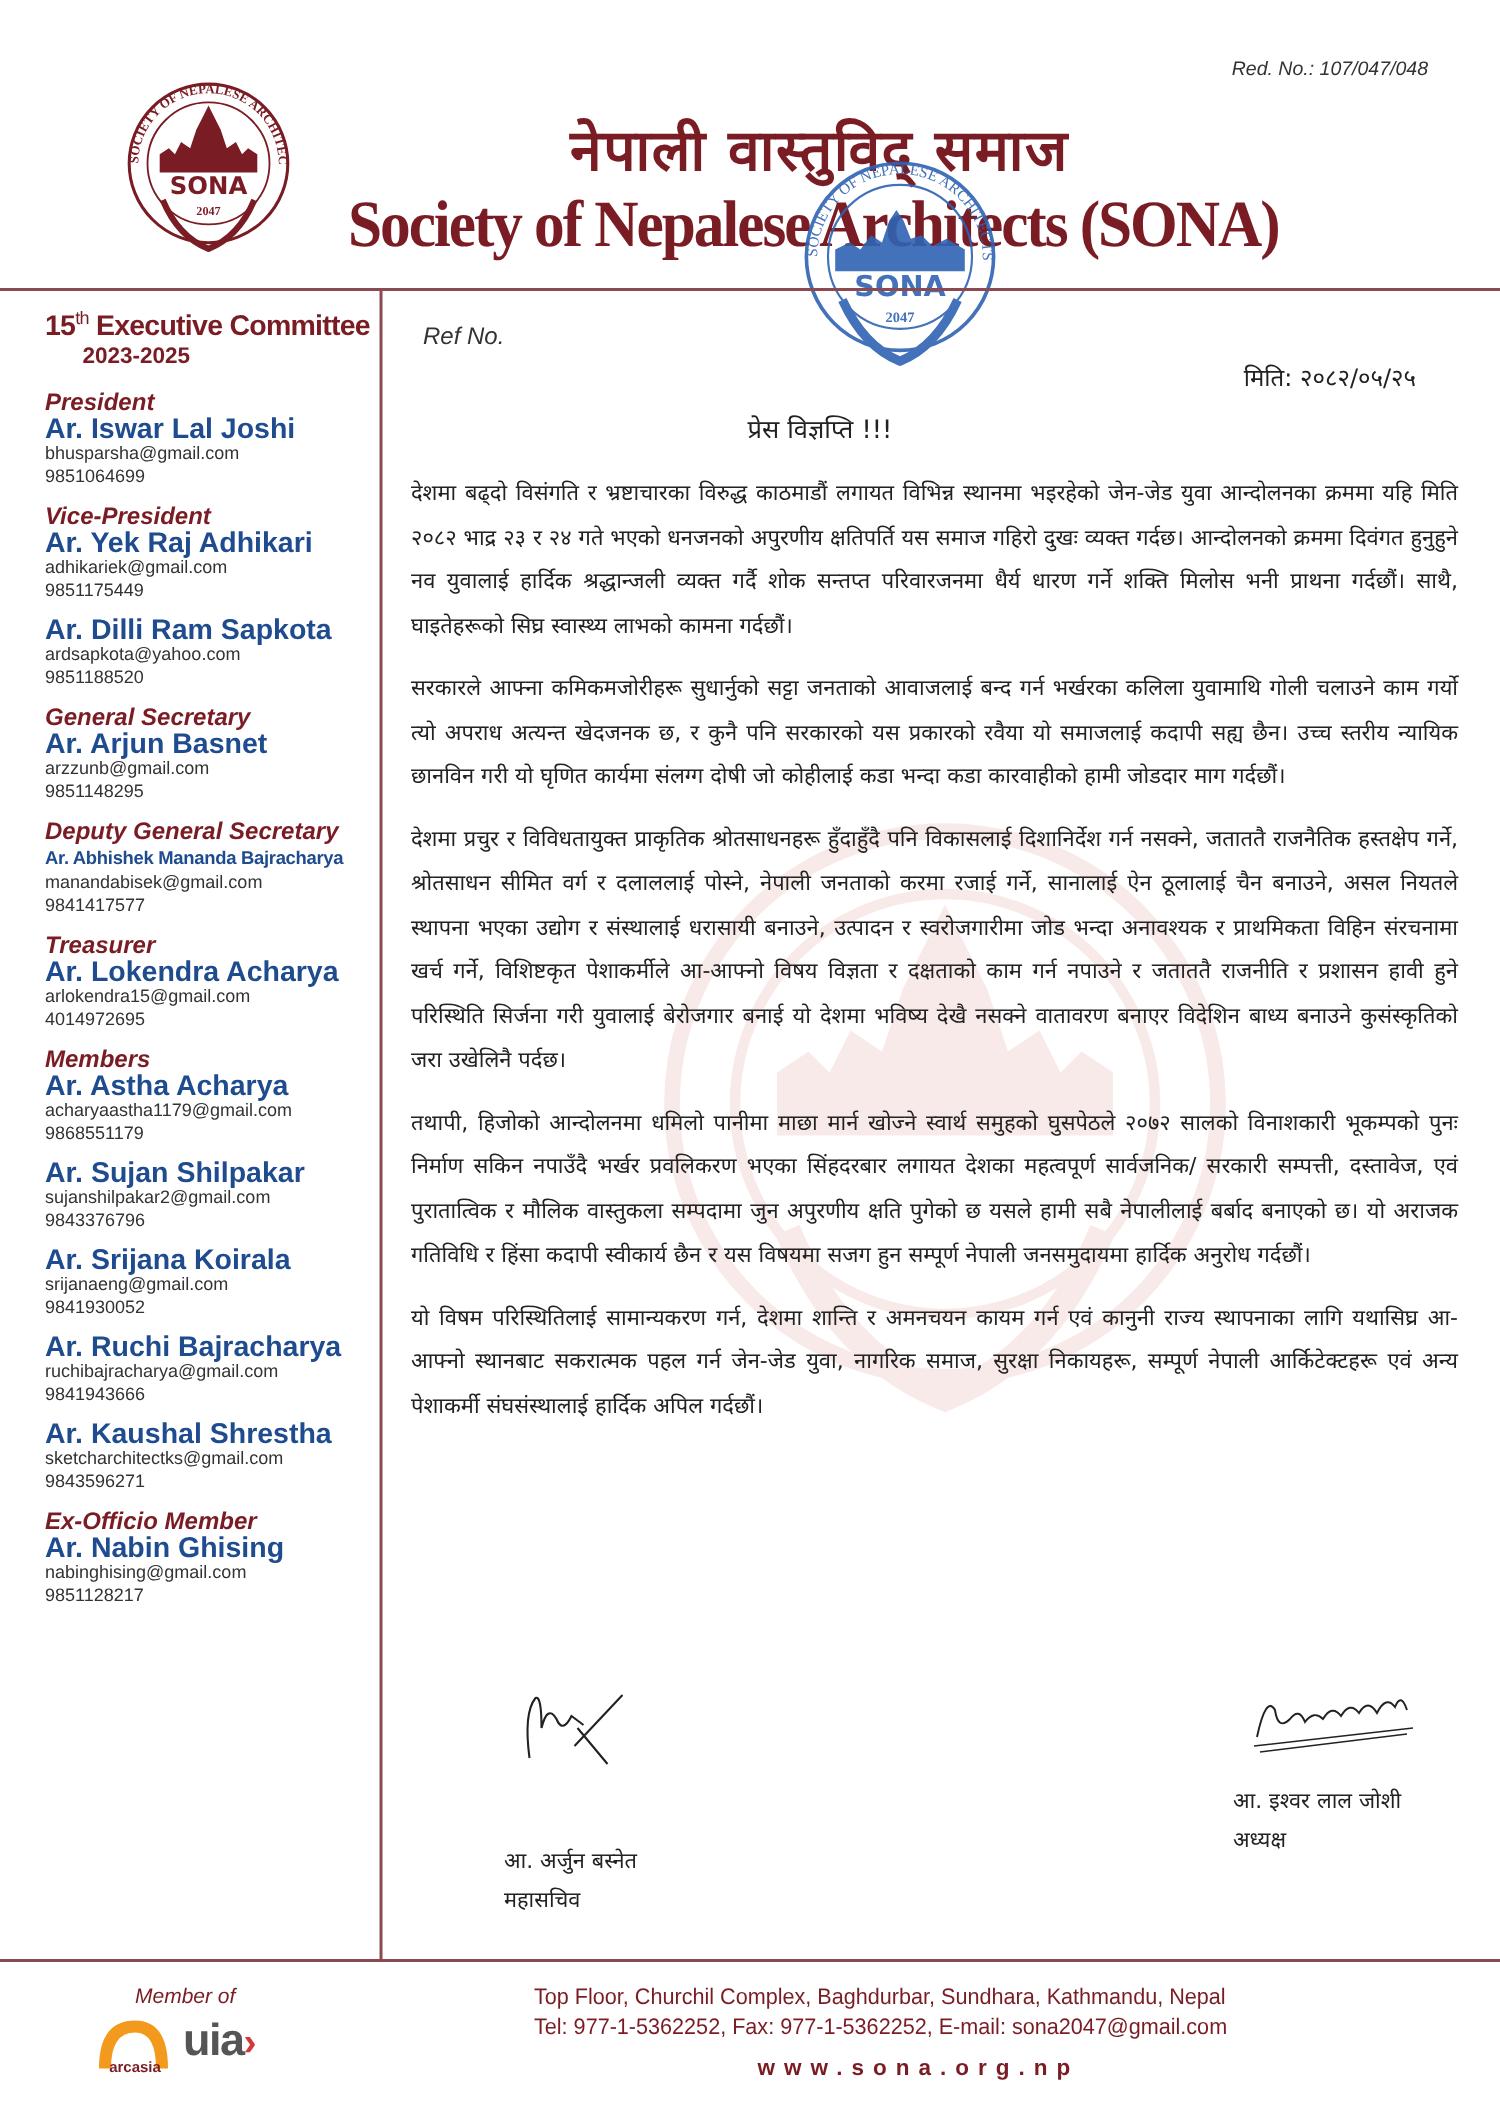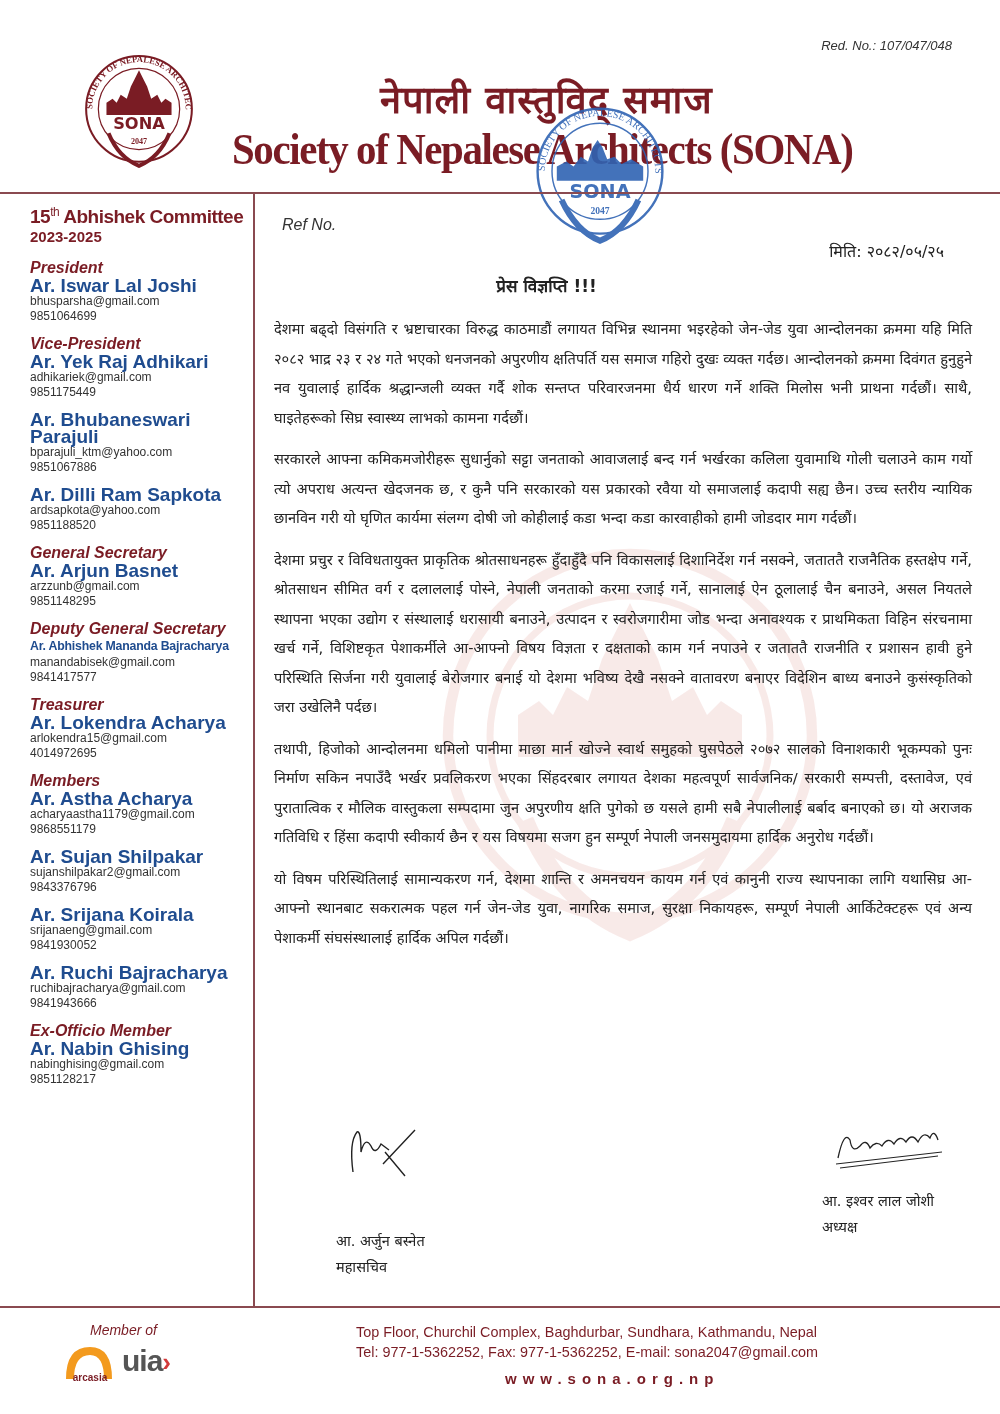--- a/index.html
+++ b/index.html
@@ -8,29 +8,29 @@
   .logo-left{position:absolute;left:78px;top:52px;width:122px;height:122px;}
   .title-np{position:absolute;left:380px;top:72px;font-family:"DejaVu Sans",sans-serif;font-weight:bold;font-size:38px;color:#7a1c24;letter-spacing:1px;}
   .title-en{position:absolute;left:232px;top:124px;font-family:"Liberation Serif",serif;font-weight:bold;font-size:44px;color:#7a1c24;letter-spacing:-1.5px;transform:scaleX(0.93);transform-origin:left;}
   .stamp{position:absolute;left:528px;top:104px;width:144px;height:144px;opacity:0.9;}
   .hline{position:absolute;left:0;top:192px;width:1000px;height:2px;background:#8a4a50;}
   .vline{position:absolute;left:253px;top:192px;width:2px;height:1116px;background:#8a4a50;}
   .bline{position:absolute;left:0;top:1306px;width:1000px;height:2px;background:#8a4a50;}
   .sidebar{position:absolute;left:30px;top:205px;width:222px;}
   .cm-title{font-size:19px;font-weight:bold;color:#7a1c24;letter-spacing:-0.5px;}
   .cm-title sup{font-size:12px;font-weight:normal;vertical-align:super;}
-  .cm-years{font-size:15px;font-weight:bold;color:#7a1c24;margin-bottom:14px;}
+  .cm-years{font-size:15px;font-weight:bold;color:#7a1c24;margin-bottom:14px;margin-left:25px;}
   .role{font-size:16px;font-weight:bold;font-style:italic;color:#7a1c24;line-height:18px;}
   .mname{font-size:19px;font-weight:bold;color:#1f4c8f;line-height:17px;}
   .mname.narrow{font-size:12.3px;letter-spacing:-0.2px;}
   .memail,.mphone{font-size:12px;color:#333;line-height:15px;}
   .member{margin-bottom:11px;}
   .refno{position:absolute;left:282px;top:216px;font-size:16px;font-style:italic;color:#333;}
   .date{position:absolute;right:56px;top:240px;font-family:"DejaVu Sans",sans-serif;font-size:16px;color:#222;}
-  .heading{position:absolute;left:0;width:843px;top:274px;text-align:center;font-family:"DejaVu Sans",sans-serif;font-weight:bold;font-size:17px;color:#222;padding-left:250px;box-sizing:border-box;}
+  .heading{position:absolute;left:0;width:843px;top:274px;text-align:center;font-family:"DejaVu Sans",sans-serif;font-weight:normal;font-size:17px;color:#222;padding-left:250px;box-sizing:border-box;}
   .body{position:absolute;left:274px;top:314px;width:698px;font-family:"DejaVu Sans",sans-serif;font-size:14.6px;line-height:29.5px;color:#222;text-align:justify;}
   .body p{margin:0 0 12px 0;}
   .watermark{position:absolute;left:420px;top:540px;width:420px;height:420px;opacity:0.10;}
   .sig{position:absolute;font-family:"DejaVu Sans",sans-serif;font-size:14.5px;line-height:26px;color:#222;}
   .sig-left{left:336px;top:1188px;margin-top:40px;}
   .sig-right{left:822px;top:1188px;}
   .sig-mark{position:absolute;}
   .sigmark-left{left:345px;top:1122px;width:90px;height:58px;}
   .sigmark-right{left:830px;top:1120px;width:120px;height:52px;}
   .footer-member{position:absolute;left:90px;top:1322px;font-size:14px;font-style:italic;color:#7a1c24;}
@@ -75,41 +75,36 @@
 <div class="bline"></div>
 
 <svg class="watermark" viewBox="0 0 120 120">
   <circle cx="60" cy="56" r="52" fill="none" stroke="#c0392b" stroke-width="3"></circle>
   <circle cx="60" cy="56" r="40" fill="none" stroke="#c0392b" stroke-width="2"></circle>
   <path d="M28 62 L28 50 L34 46 L38 50 L42 42 L48 46 L52 34 L56 26 L60 18 L64 26 L68 34 L72 46 L78 42 L82 50 L86 46 L92 50 L92 62 Z" fill="#c0392b"></path>
   <path d="M30 80 Q40 104 60 112 Q80 104 90 80" fill="none" stroke="#c0392b" stroke-width="5"></path>
 </svg>
 
 <div class="sidebar">
-  <div class="cm-title"><span>15</span><sup>th</sup><span> Abhishek Committee</span></div>
+  <div class="cm-title"><span>15</span><sup>th</sup><span> Executive Committee</span></div>
   <div class="cm-years">2023-2025</div>
   <div id="groups">
       <div class="role">President</div>
       <div class="member">
         <div class="mname">Ar. Iswar Lal Joshi</div>
         <div class="memail">bhusparsha@gmail.com</div>
         <div class="mphone">9851064699</div>
       </div>
       <div class="role">Vice-President</div>
       <div class="member">
         <div class="mname">Ar. Yek Raj Adhikari</div>
         <div class="memail">adhikariek@gmail.com</div>
         <div class="mphone">9851175449</div>
       </div>
       <div class="member">
-        <div class="mname">Ar. Bhubaneswari Parajuli</div>
-        <div class="memail">bparajuli_ktm@yahoo.com</div>
-        <div class="mphone">9851067886</div>
-      </div>
-      <div class="member">
         <div class="mname">Ar. Dilli Ram Sapkota</div>
         <div class="memail">ardsapkota@yahoo.com</div>
         <div class="mphone">9851188520</div>
       </div>
       <div class="role">General Secretary</div>
       <div class="member">
         <div class="mname">Ar. Arjun Basnet</div>
         <div class="memail">arzzunb@gmail.com</div>
         <div class="mphone">9851148295</div>
       </div>
@@ -138,20 +133,25 @@
       </div>
       <div class="member">
         <div class="mname">Ar. Srijana Koirala</div>
         <div class="memail">srijanaeng@gmail.com</div>
         <div class="mphone">9841930052</div>
       </div>
       <div class="member">
         <div class="mname">Ar. Ruchi Bajracharya</div>
         <div class="memail">ruchibajracharya@gmail.com</div>
         <div class="mphone">9841943666</div>
+      </div>
+      <div class="member">
+        <div class="mname">Ar. Kaushal Shrestha</div>
+        <div class="memail">sketcharchitectks@gmail.com</div>
+        <div class="mphone">9843596271</div>
       </div>
       <div class="role">Ex-Officio Member</div>
       <div class="member">
         <div class="mname">Ar. Nabin Ghising</div>
         <div class="memail">nabinghising@gmail.com</div>
         <div class="mphone">9851128217</div>
       </div>
     </div>
 </div>
 

